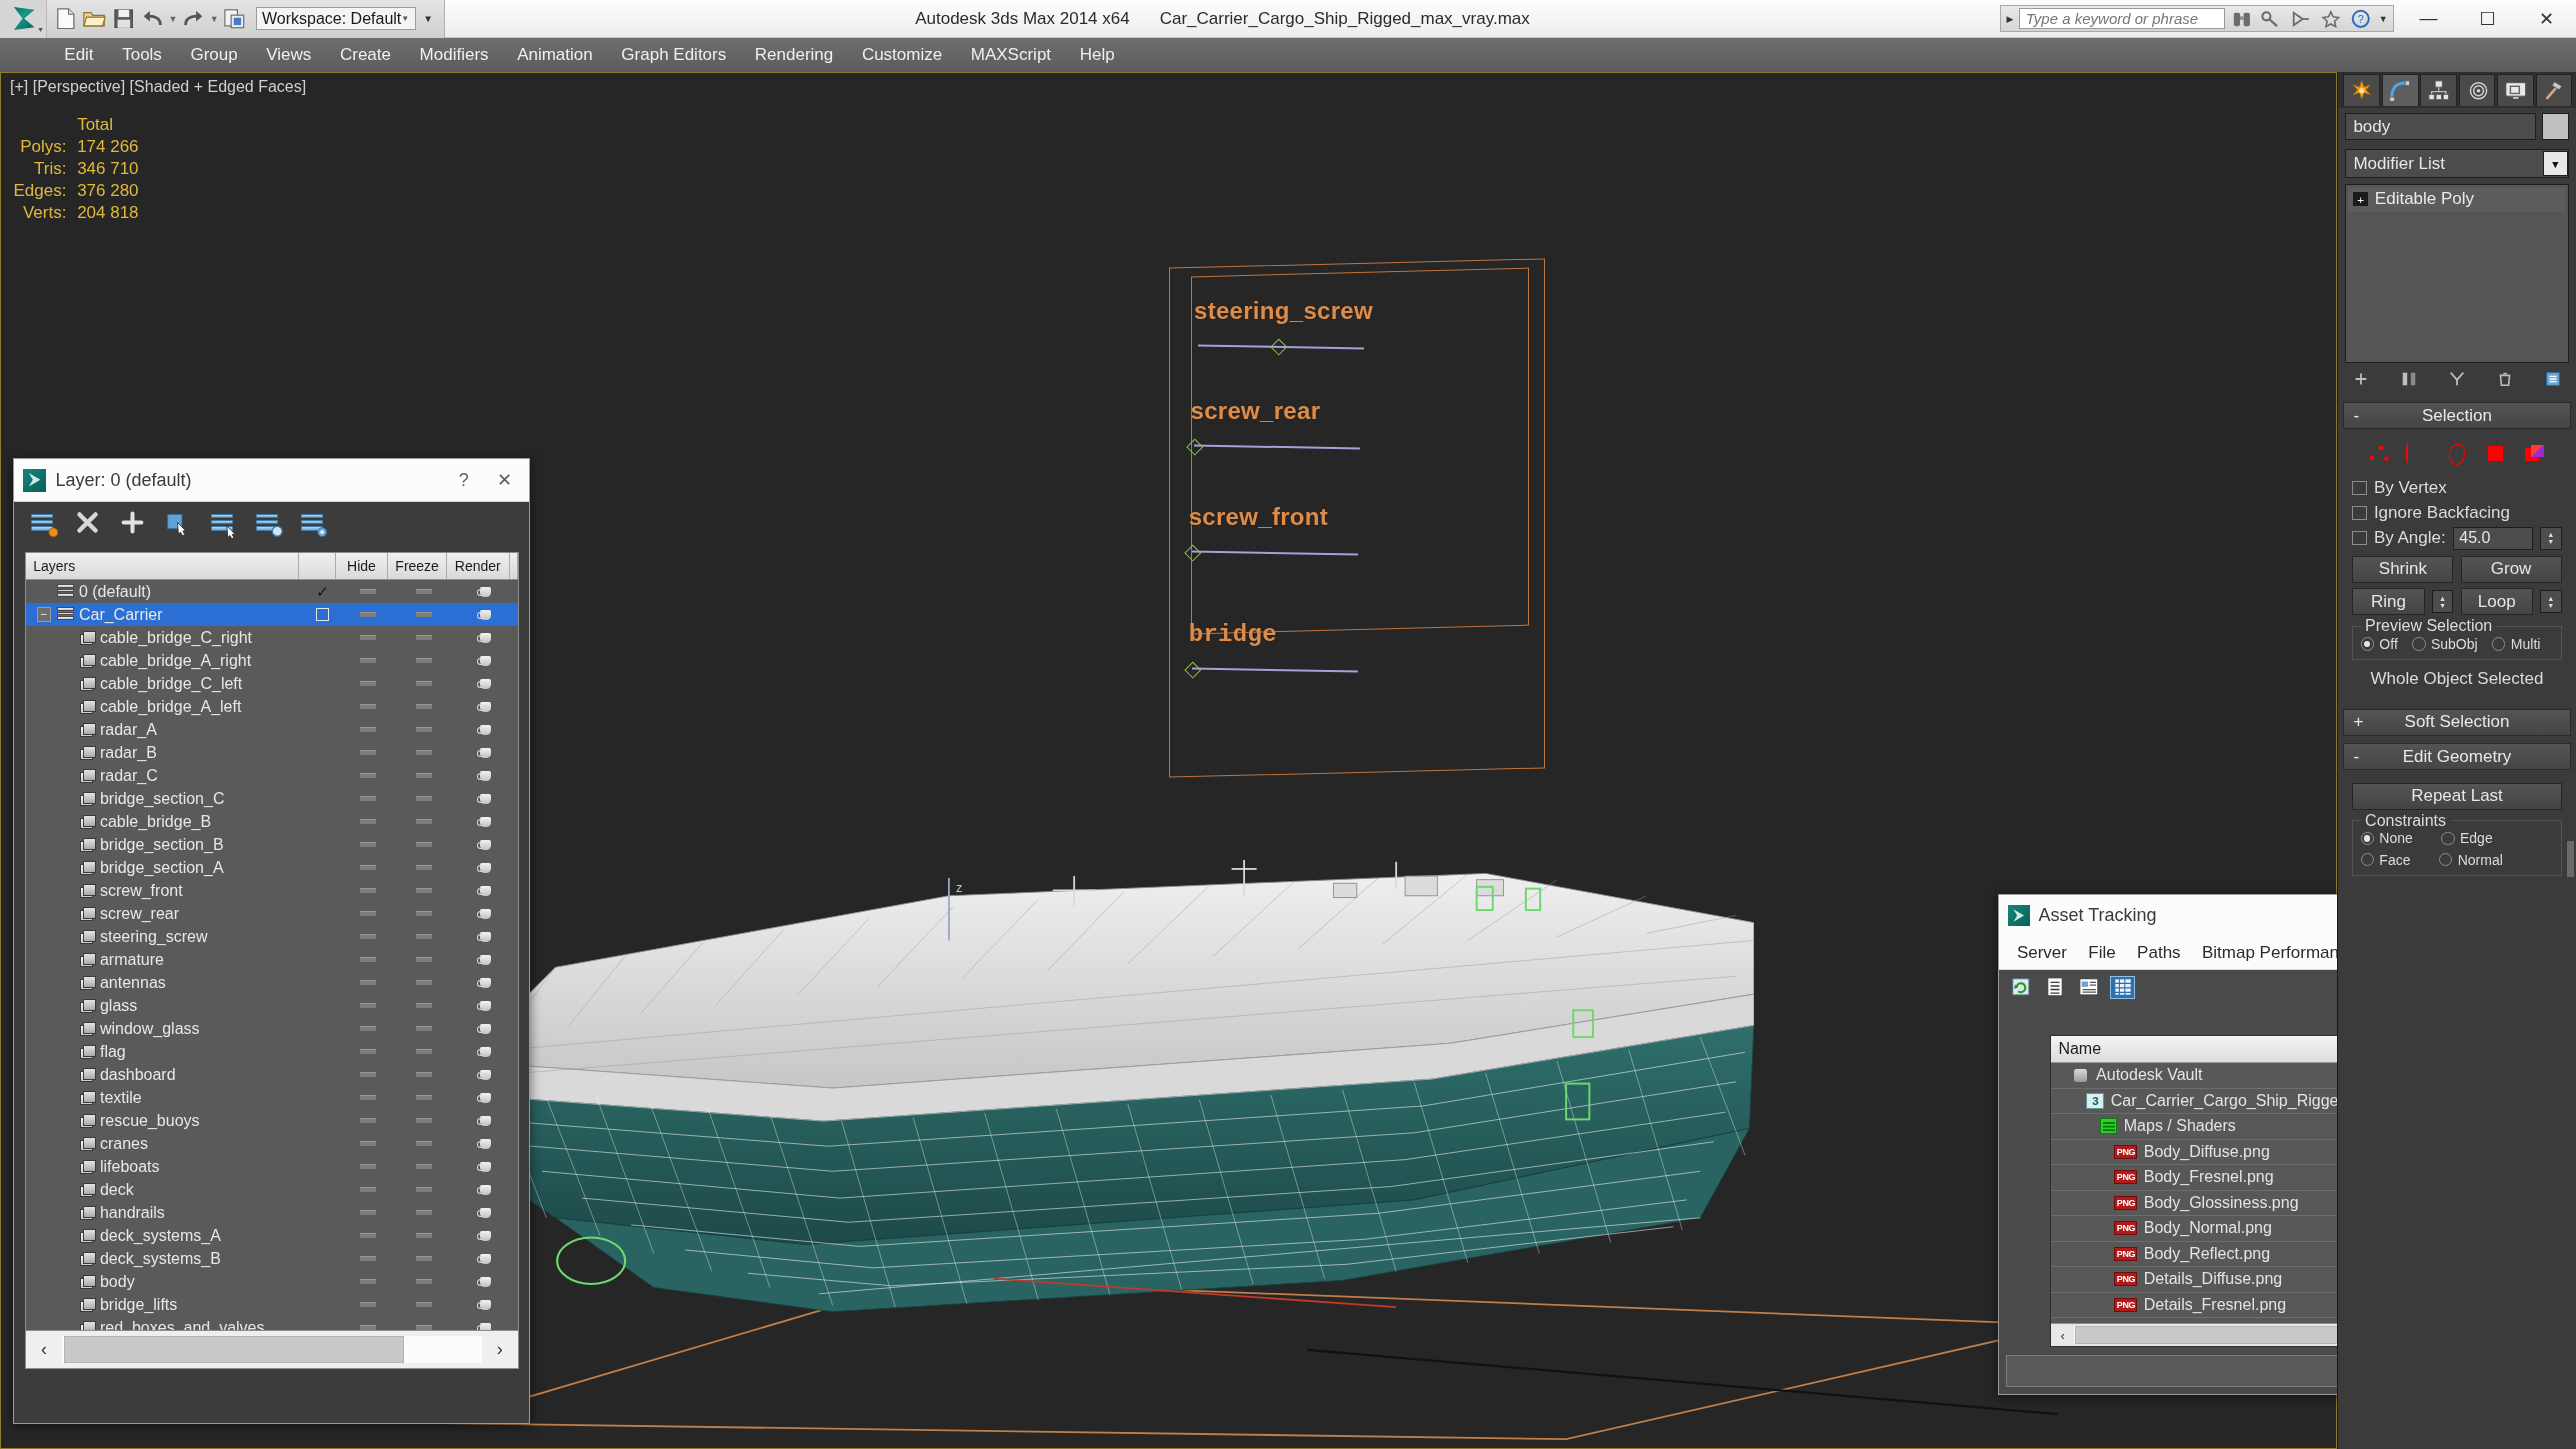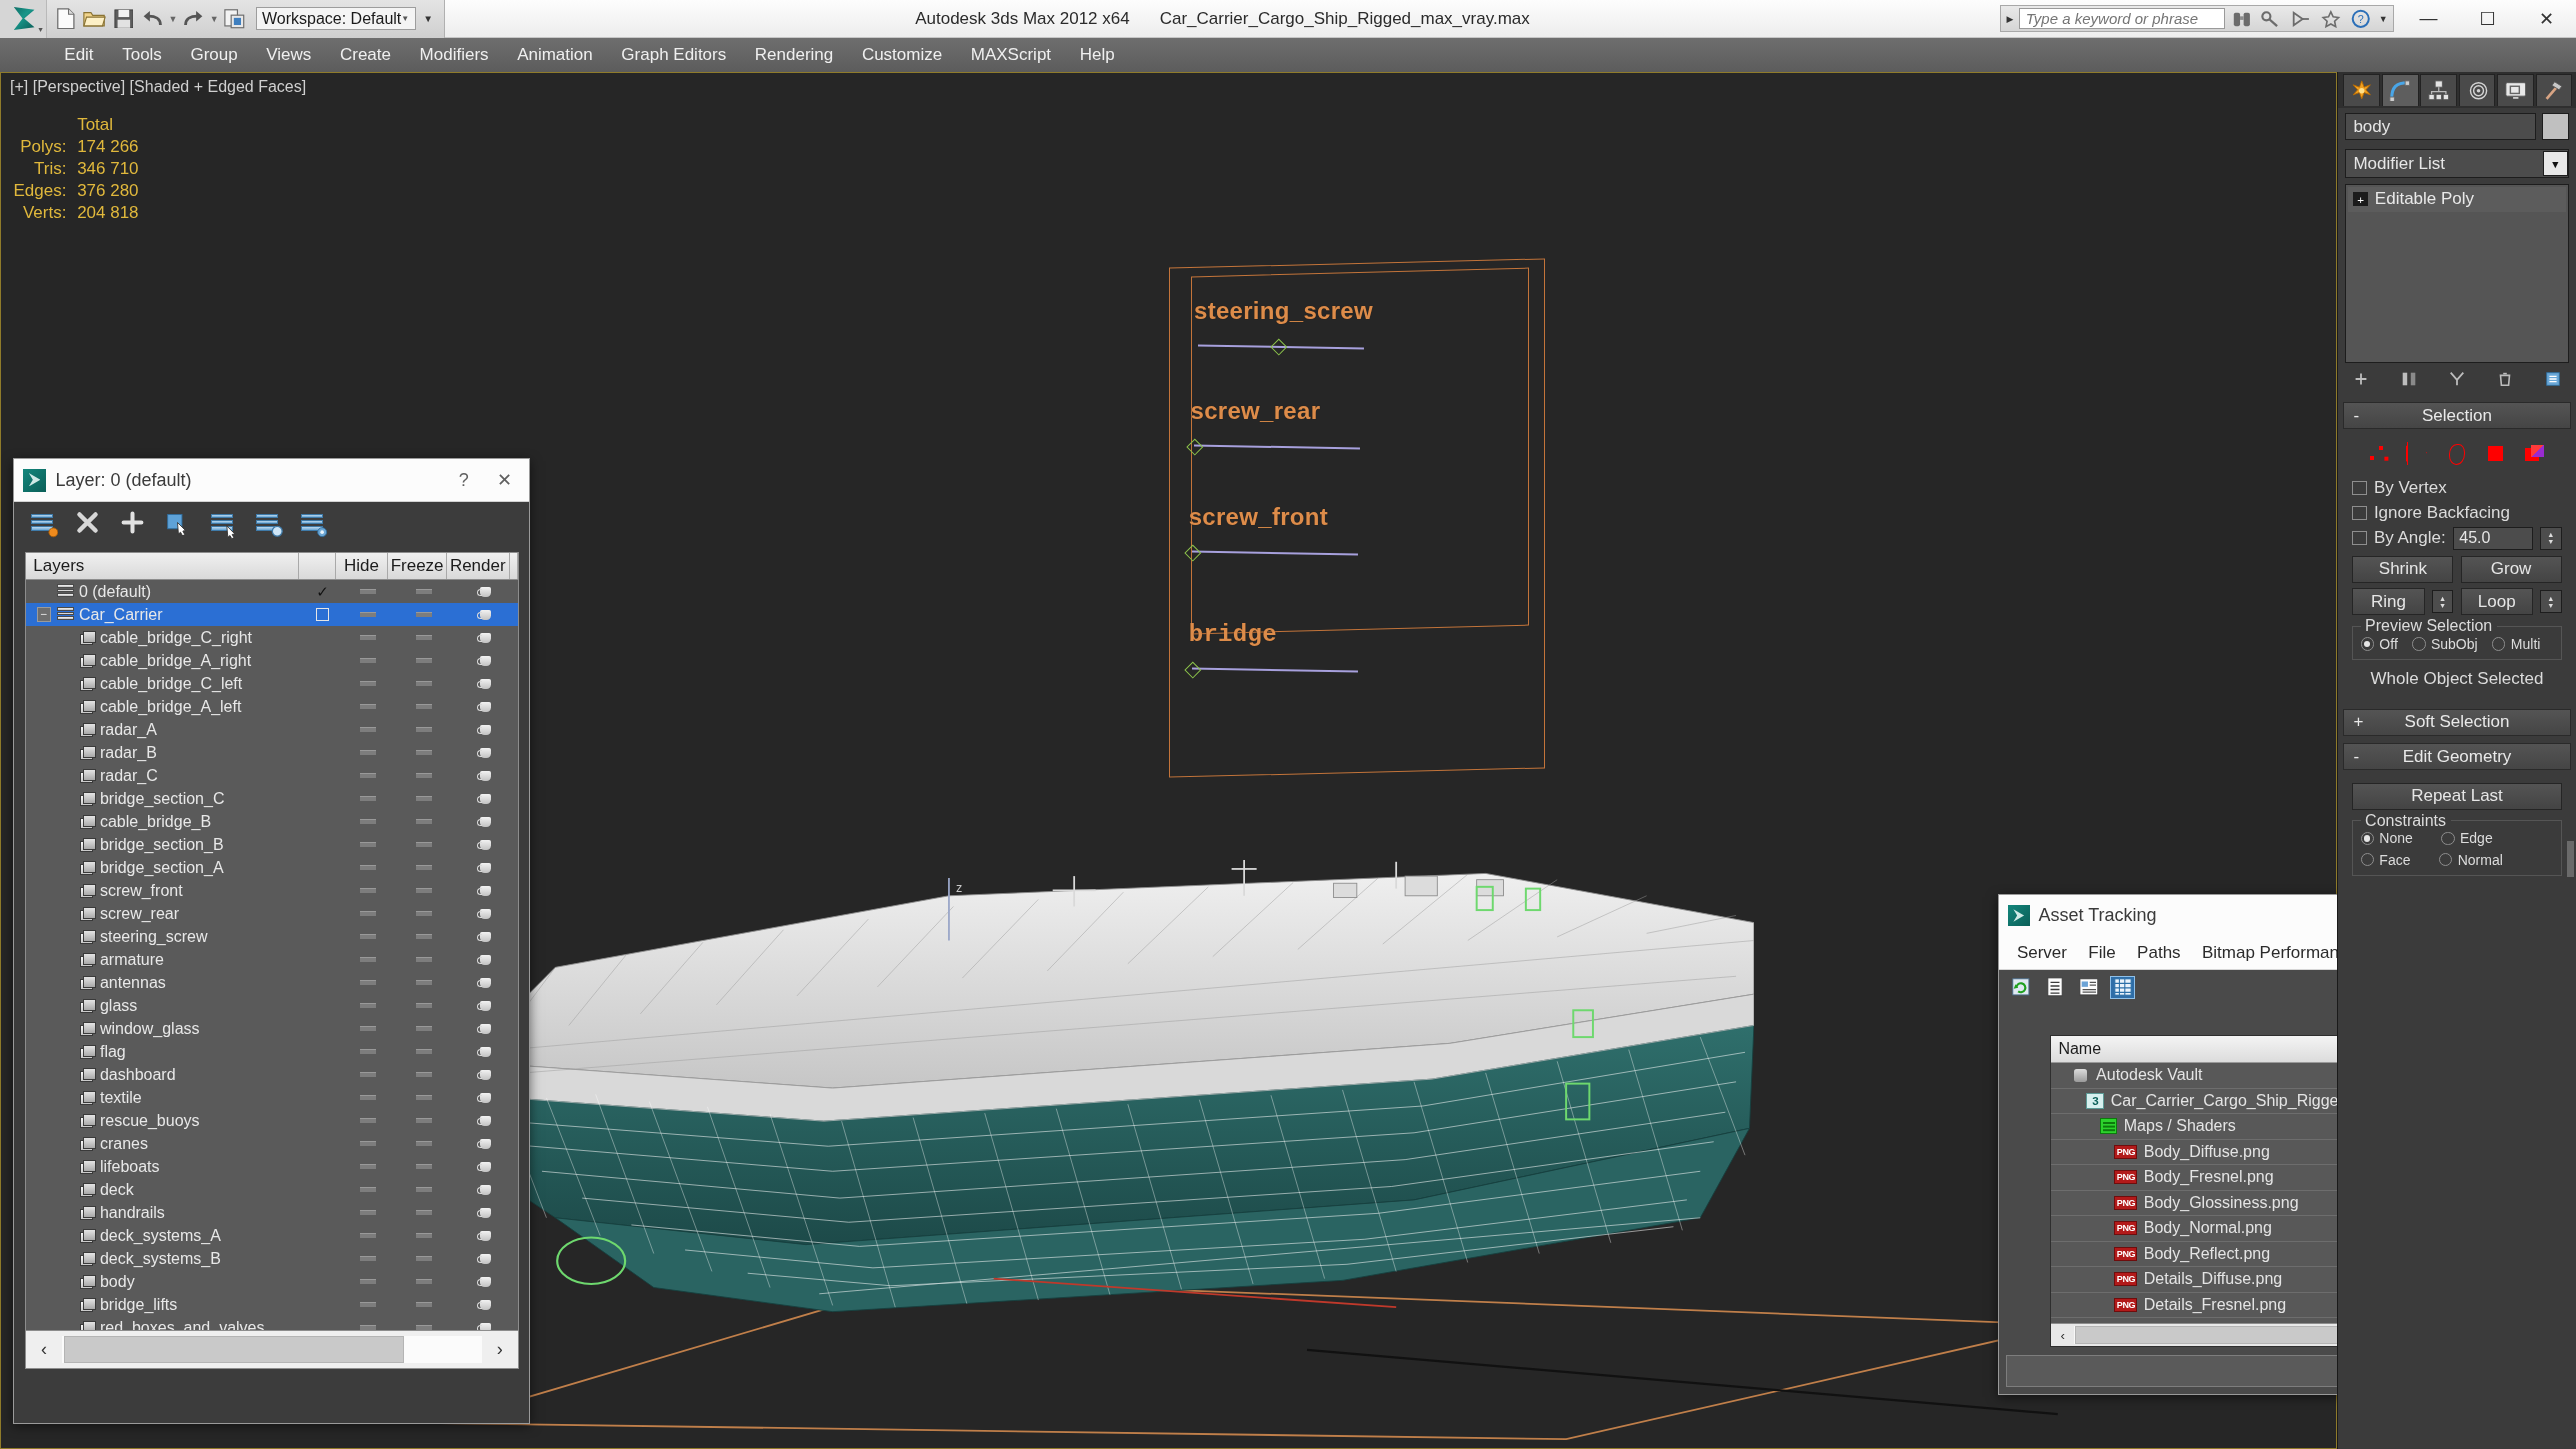--- a/index.html
+++ b/index.html
@@ -125,21 +125,21 @@
   .ld-title .tx { font-size:18px; color:#3a3a3a; }
   .ld-title .btns { margin-left:auto; display:flex; align-items:center; gap:1.8px; }
   .ld-title .btns div { width:39px; height:39px; display:flex; align-items:center; justify-content:center; font-size:18px; color:#606060; }
   .ld-toolbar { height:43px; display:flex; align-items:center; gap:18px; padding:0 16px; background:#3c3c3c; }
   .lt-ic { width:27px; height:27px; position:relative; }
   .stack { position:absolute; left:0.9px; top:3.6px; width:21.5px; height:18px; }
   .stack span { position:absolute; left:0; width:21.5px; height:4.5px; background:linear-gradient(#bcd9ef,#6da7d4); border:0.9px solid #3f7aa8; }
   .stack span:nth-child(1){ top:0; } .stack span:nth-child(2){ top:6.3px; } .stack span:nth-child(3){ top:12.5px; }
   .ld-listwrap { position:absolute; left:10.7px; top:93px; right:10.7px; bottom:54px; background:#5a5a5a; border:0.9px solid #8d8d8d; }
   .ld-cols { display:flex; height:27px; background:#d7d7d7; border-bottom:0.9px solid #8d8d8d; }
-  .ld-cols div { font-size:17px; color:#1c1c1c; display:flex; align-items:center; padding-left:7.2px;
+  .ld-cols div { font-size:14px; color:#1c1c1c; display:flex; align-items:center; padding-left:7.2px;
                  border-right:0.9px solid #a9a9a9; background:linear-gradient(#f0f0f0,#d9d9d9); }
   .c-name { width:297px; } .c-blank { width:39px; } .c-hide { width:57px; justify-content:center; padding-left:0 !important; }
   .c-freeze { width:64px; justify-content:center; padding-left:0 !important; }
   .c-render { width:68px; justify-content:center; padding-left:0 !important; }
   .c-tail { flex:1; }
   .ld-rows { position:absolute; left:0; top:27px; right:0; bottom:38px; overflow:hidden; background:#5a5a5a; }
   .lrow { display:flex; height:23px; align-items:center; font-size:16px; color:#e8e8e8; }
   .lrow.sel { background:#2b6fd4; }
   .lrow .nmcell { width:297px; display:flex; align-items:center; gap:5.4px; padding-left:5.4px; white-space:nowrap; overflow:hidden; }
   .lrow .exp { width:14.3px; height:14.3px; border:0.9px solid #9b9b9b; background:#6e6e6e;
@@ -333,21 +333,21 @@
         </div>
         <div class="wsbox">
           <span>Workspace: Default</span>
           <span class="arr">▼</span>
         </div>
         <div class="wsdrop">▼</div>
       </div>
     </div>
 
     <div class="apptitle">
-      <span>Autodesk 3ds Max  2012 x64</span>
+      <span>Autodesk 3ds Max  2014 x64</span>
       <span>Car_Carrier_Cargo_Ship_Rigged_max_vray.max</span>
     </div>
 
     <div class="searchwrap">
       <div class="sarrow">▶</div>
       <input class="sinput" placeholder="Type a keyword or phrase" style="">
       <div class="sicon">
         <svg width="19.7" height="18" viewBox="0 0 22 20">
             <rect x="2" y="3" width="7" height="15" rx="2" fill="#6c6c6c"></rect>
             <rect x="13" y="3" width="7" height="15" rx="2" fill="#6c6c6c"></rect>

